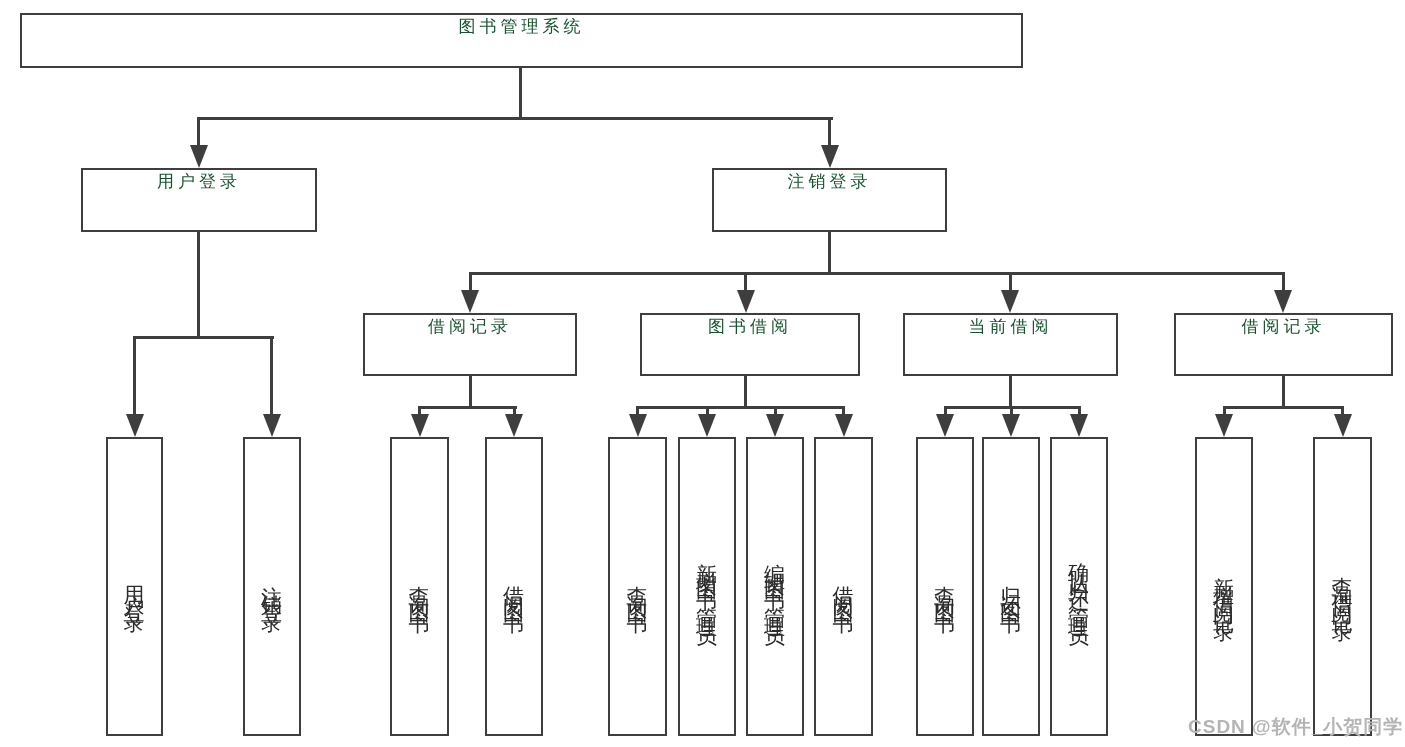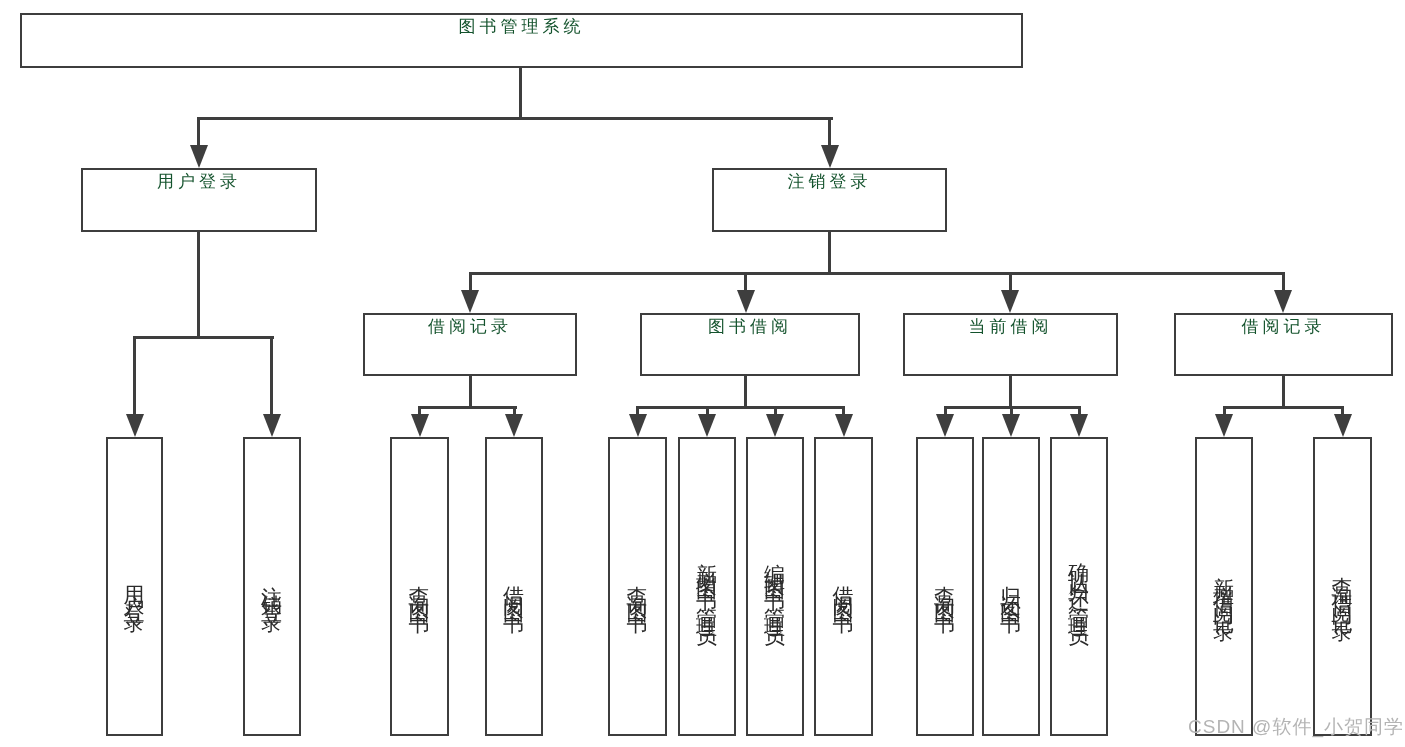--- a/index.html
+++ b/index.html
@@ -47,20 +47,21 @@
     border-right:9px solid transparent;
     border-top:23px solid #3e3e3e;
   }
   .watermark{
     position:absolute;
     left:1188px;top:714px;
     color:#b4b4b4;
     font-size:19px;
     letter-spacing:1px;
     white-space:nowrap;
+    font-weight:bold;
   }
 </style>
 </head>
 <body>
 
 <div id="canvas">
 
   <div class="box" style="left:20px;top:13px;width:1003px;height:55px;">
     <span>图书管理系统</span>
   </div>

